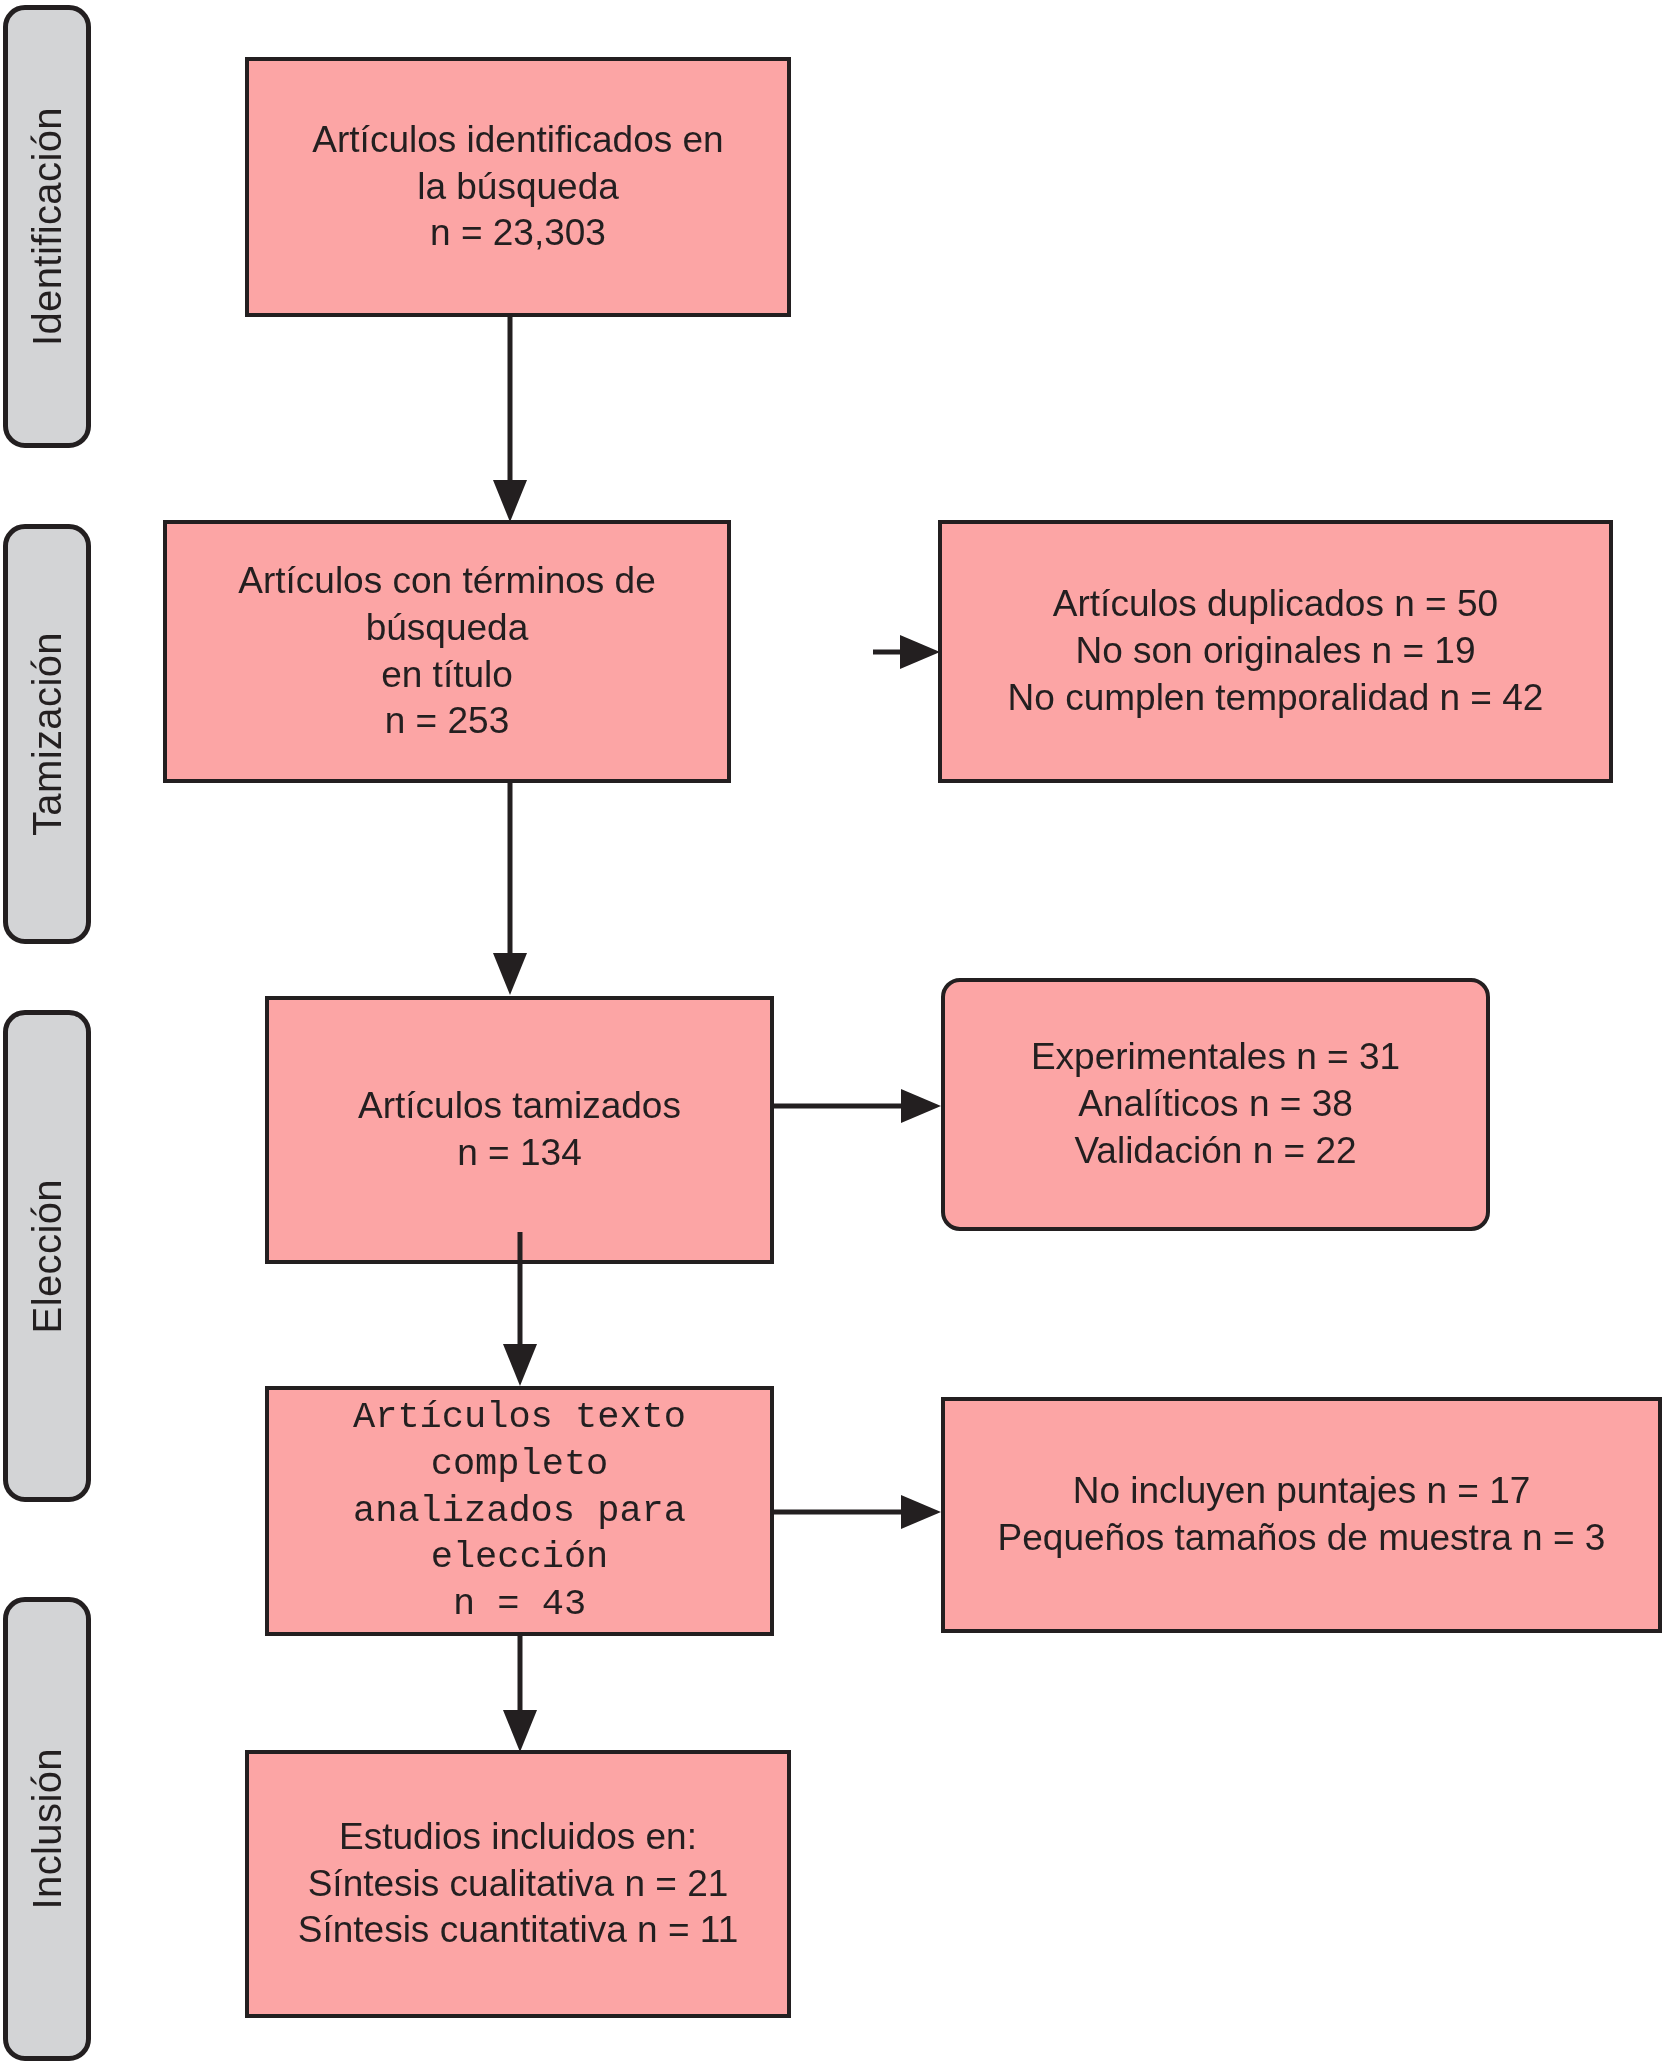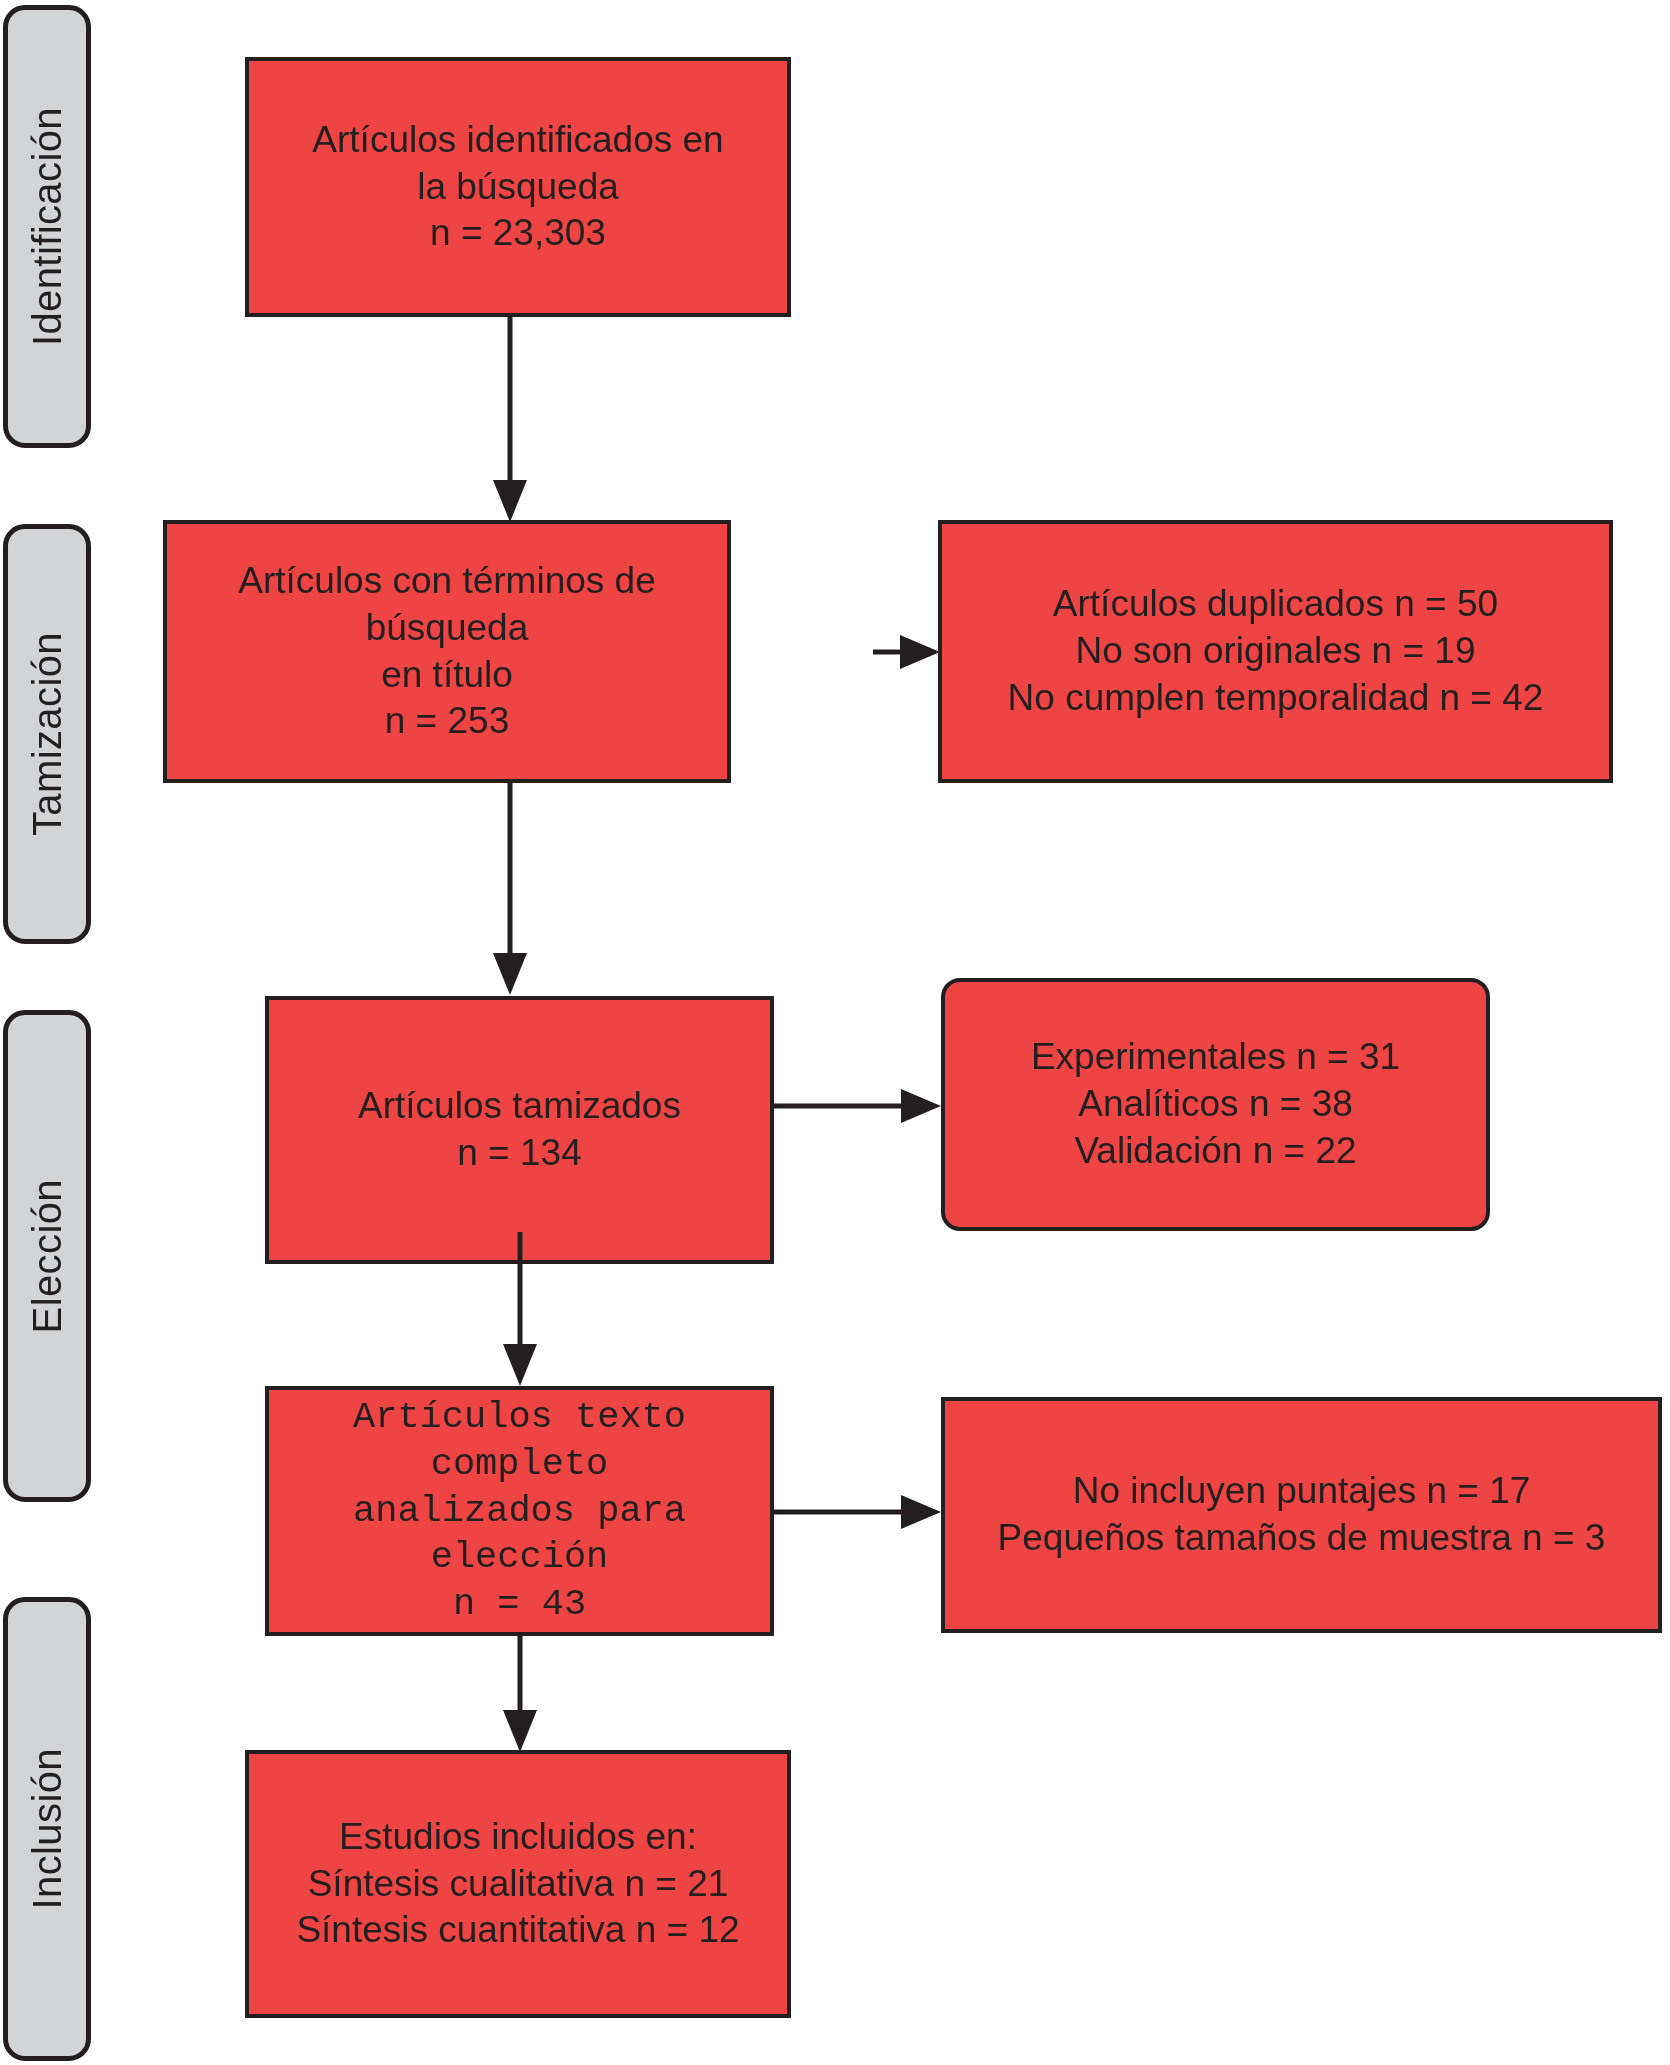--- a/index.html
+++ b/index.html
@@ -36,21 +36,21 @@
     letter-spacing: 0.4px;
     color: #231f20;
     white-space: nowrap;
     line-height: 1;
   }
 
   
   .flow-box {
     position: absolute;
     box-sizing: border-box;
-    background: #ef4444;
+    background: #fca5a5;
     border: 4px solid #231f20;
     display: flex;
     align-items: center;
     justify-content: center;
   }
   .flow-box-text {
     font-size: 37px;
     line-height: 1.27;
     color: #231f20;
     text-align: center;
@@ -107,21 +107,21 @@
 
   <div class="flow-box" style="left:265px; top:1386px; width:509px; height:250px;font-family:Liberation Mono, monospace;">
     <div class="flow-box-text">Artículos texto completo
 analizados para elección
 n = 43</div>
   </div>
 
   <div class="flow-box" style="left:245px; top:1750px; width:546px; height:268px;">
     <div class="flow-box-text">Estudios incluidos en:
 Síntesis cualitativa n = 21
-Síntesis cuantitativa n = 12</div>
+Síntesis cuantitativa n = 11</div>
   </div>
 
   <div class="flow-box" style="left:938px; top:520px; width:675px; height:263px;">
     <div class="flow-box-text">Artículos duplicados n = 50
 No son originales n = 19
 No cumplen temporalidad n = 42</div>
   </div>
 
   <div class="flow-box" style="left:941px; top:978px; width:549px; height:253px;border-radius:19px;">
     <div class="flow-box-text">Experimentales n = 31

